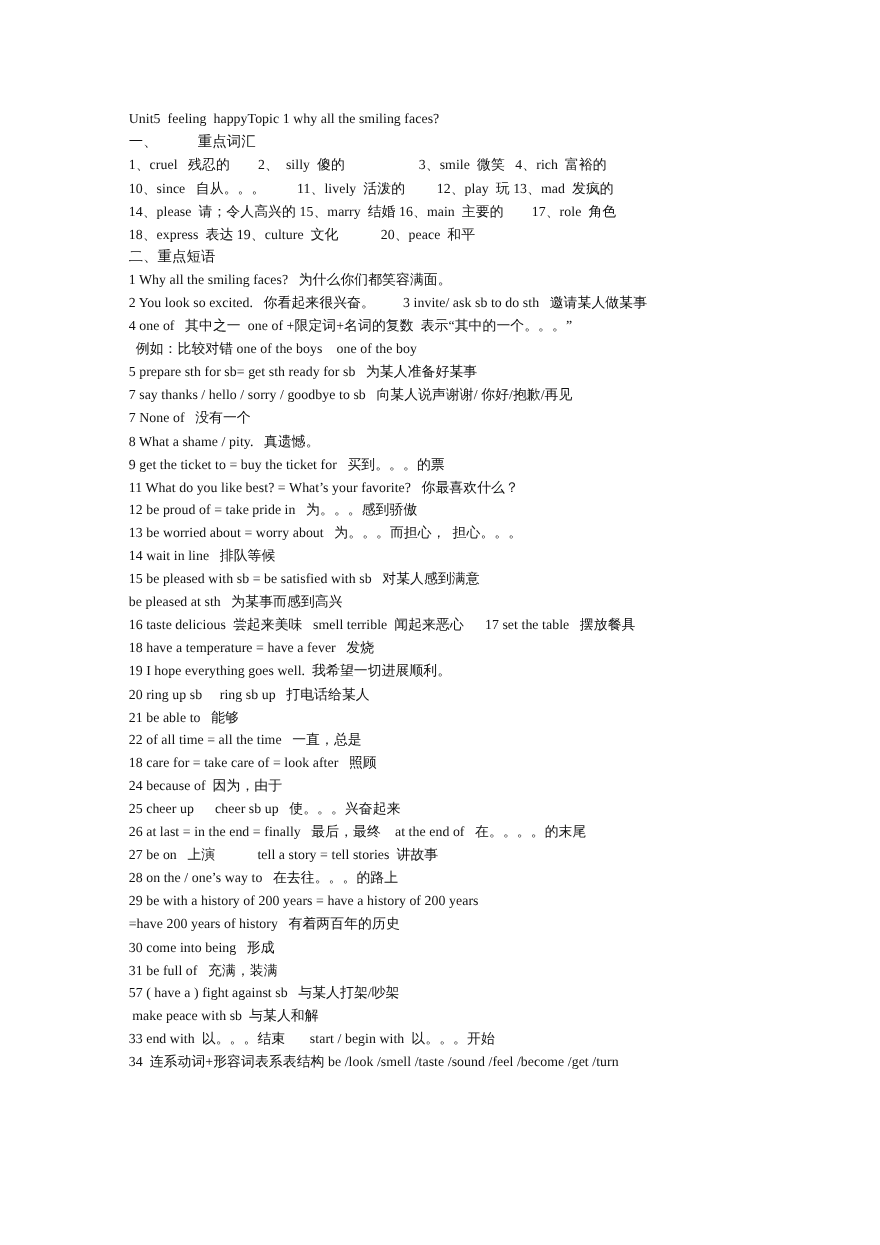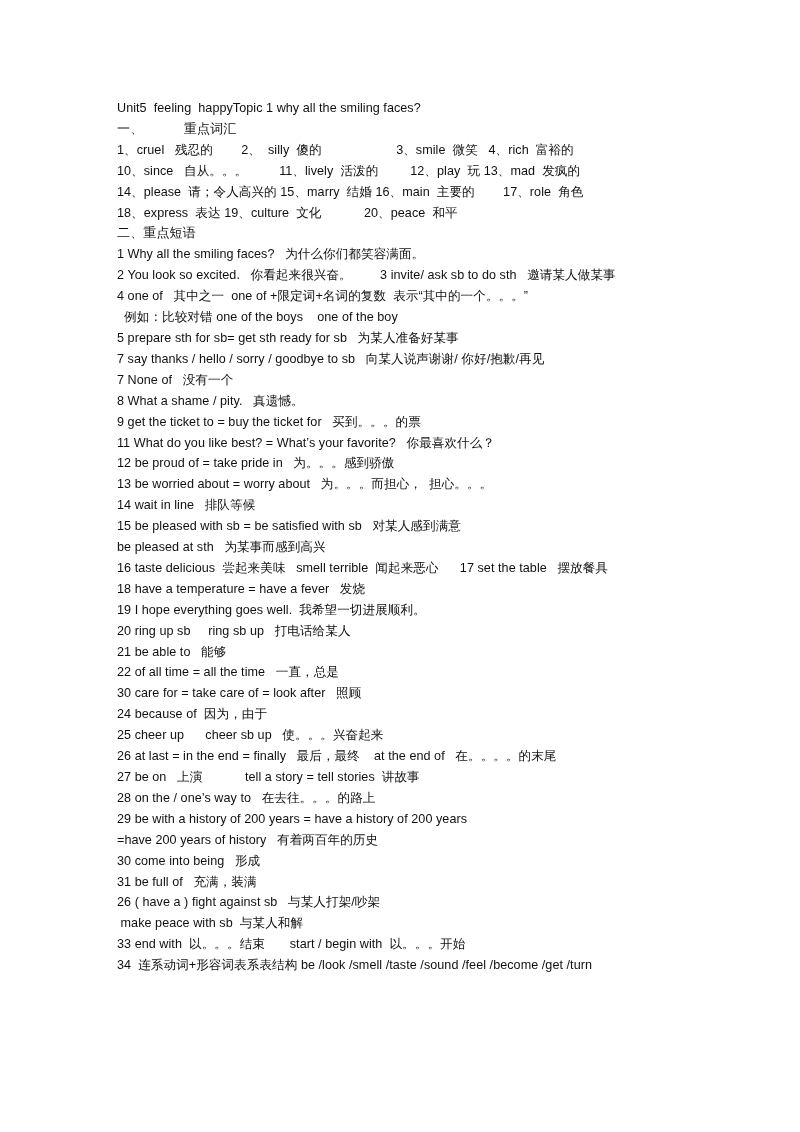--- a/index.html
+++ b/index.html
@@ -7,21 +7,21 @@
     margin: 0;
     padding: 0;
     background: #ffffff;
   }
   .page {
     position: relative;
     width: 800px;
     height: 1132px;
     background: #ffffff;
     overflow: hidden;
-    font-family: Liberation Sans, sans-serif;
+    font-family: Liberation Serif, serif;
     color: #0d0d0d;
   }
   .doc-body {
     position: absolute;
     left: 117px;
     top: 98px;
     width: 600px;
   }
   .line {
     font-size: 12.6px;
@@ -66,30 +66,30 @@
     <div class="line">13 be worried about = worry about   为。。。而担心，  担心。。。</div>
     <div class="line">14 wait in line   排队等候</div>
     <div class="line">15 be pleased with sb = be satisfied with sb   对某人感到满意</div>
     <div class="line">be pleased at sth   为某事而感到高兴</div>
     <div class="line">16 taste delicious  尝起来美味   smell terrible  闻起来恶心      17 set the table   摆放餐具</div>
     <div class="line">18 have a temperature = have a fever   发烧</div>
     <div class="line">19 I hope everything goes well.  我希望一切进展顺利。</div>
     <div class="line">20 ring up sb     ring sb up   打电话给某人</div>
     <div class="line">21 be able to   能够</div>
     <div class="line">22 of all time = all the time   一直，总是</div>
-    <div class="line">30 care for = take care of = look after   照顾</div>
+    <div class="line">18 care for = take care of = look after   照顾</div>
     <div class="line">24 because of  因为，由于</div>
     <div class="line">25 cheer up      cheer sb up   使。。。兴奋起来</div>
     <div class="line">26 at last = in the end = finally   最后，最终    at the end of   在。。。。的末尾</div>
     <div class="line">27 be on   上演            tell a story = tell stories  讲故事</div>
     <div class="line">28 on the / one’s way to   在去往。。。的路上</div>
     <div class="line">29 be with a history of 200 years = have a history of 200 years</div>
     <div class="line">=have 200 years of history   有着两百年的历史</div>
     <div class="line">30 come into being   形成</div>
     <div class="line">31 be full of   充满，装满</div>
-    <div class="line">26 ( have a ) fight against sb   与某人打架/吵架</div>
+    <div class="line">57 ( have a ) fight against sb   与某人打架/吵架</div>
     <div class="line"> make peace with sb  与某人和解</div>
     <div class="line">33 end with  以。。。结束       start / begin with  以。。。开始</div>
     <div class="line">34  连系动词+形容词表系表结构 be /look /smell /taste /sound /feel /become /get /turn</div>
     <div class="line"></div>
 
   </div>
 </div>
 
 </body></html>

